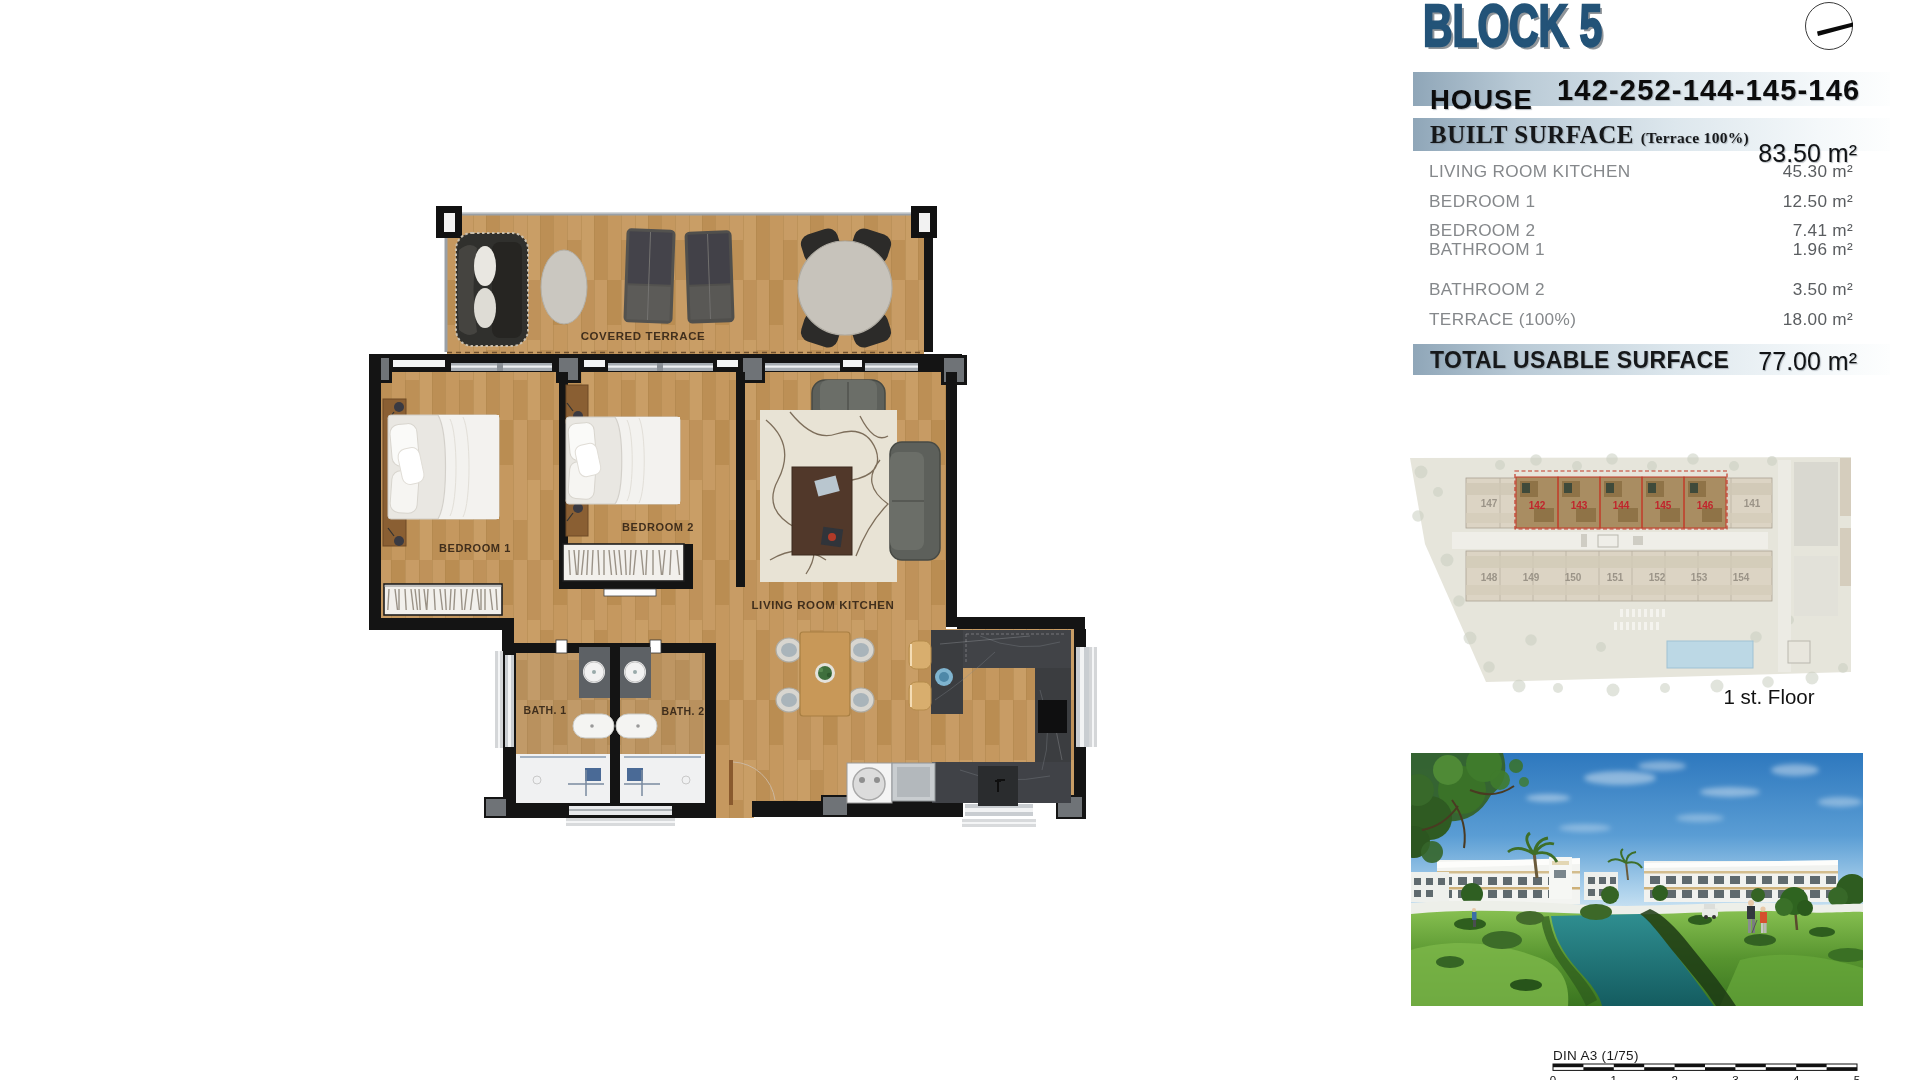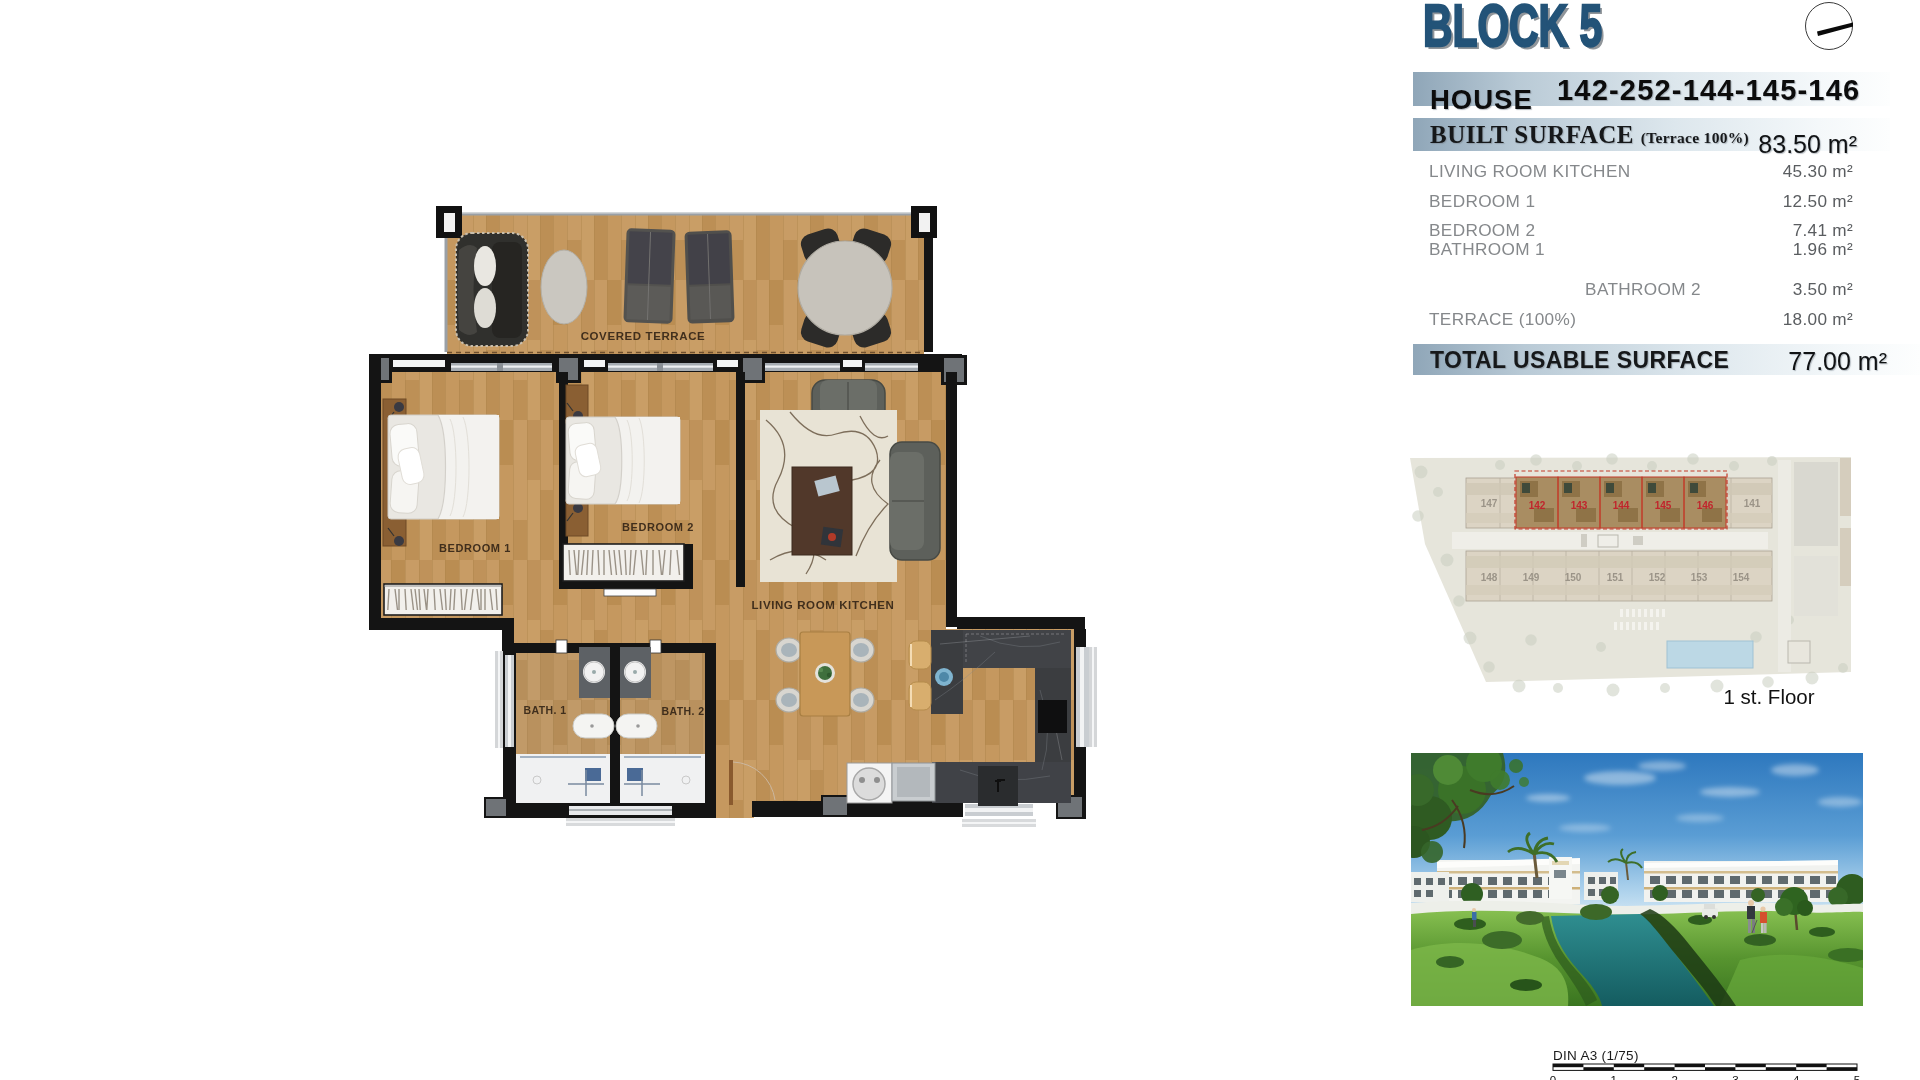--- a/index.html
+++ b/index.html
@@ -6,24 +6,24 @@
 body{width:1920px;height:1080px;position:relative;overflow:hidden;font-family:"Liberation Sans",sans-serif;}
 .abs{position:absolute;}
 #block5{left:1423px;top:-9px;font-size:60px;font-weight:bold;letter-spacing:0px;color:#235378;transform:scaleX(.68);transform-origin:0 0;text-shadow:4px 3px 0 #90959a;-webkit-text-stroke:2.4px #235378;white-space:nowrap;}
 .band{left:1413px;width:477px;background:linear-gradient(90deg,#8fa6b8 0%,#b9cad6 22%,#dde7ed 55%,#f4f8fa 85%,#fdfefe 100%);}
 #houseband{top:72px;height:34px;}
 #housetxt{left:17px;top:12px;font-size:27.5px;font-weight:bold;color:#0c0c0c;letter-spacing:1px;text-shadow:1px 1px 1px rgba(120,130,140,.55);white-space:nowrap;}
 #housenums{left:144px;top:2px;font-size:29px;font-weight:bold;color:#0c0c0c;letter-spacing:1.2px;text-shadow:1px 1px 1px rgba(120,130,140,.55);white-space:nowrap;}
 #builtband{top:118px;height:33px;}
 #builttxt{left:17px;top:3px;font-size:25px;font-weight:bold;color:#16181a;letter-spacing:.5px;text-shadow:1px 1px 1px rgba(120,130,140,.5);white-space:nowrap;font-family:Liberation Serif, serif;}
 #builtsub{font-size:15.5px;font-weight:bold;letter-spacing:.3px;}
-#builtval{right:33px;top:12px;font-size:25px;color:#101214;text-shadow:1px 1px 1px rgba(120,130,140,.5);}
+#builtval{right:33px;top:21px;font-size:25px;color:#101214;text-shadow:1px 1px 1px rgba(120,130,140,.5);}
 .rowlab{left:1429px;width:428px;height:29.6px;line-height:29.6px;font-size:17.2px;color:#85888b;letter-spacing:.35px;}
 .rowval{position:absolute;right:4px;color:#5a5d60;letter-spacing:.3px;}
-#totalband{top:344px;height:31px;padding-left:30px;}
+#totalband{top:344px;height:31px;}
 #totaltxt{left:17px;top:3px;font-size:23px;font-weight:bold;color:#16181a;letter-spacing:.4px;text-shadow:1px 1px 1px rgba(120,130,140,.5);}
 #totalval{right:33px;top:3px;font-size:25px;color:#101214;text-shadow:1px 1px 1px rgba(120,130,140,.5);}
 </style>
 </head>
 <body>
 
 <svg class="abs" style="left:0;top:0" width="1920" height="1080" viewBox="0 0 1920 1080">
 <defs>
 <pattern id="wood" width="54" height="140" patternUnits="userSpaceOnUse">
   <rect width="54" height="140" fill="#c2955d"></rect>
@@ -881,19 +881,19 @@
 
 <div id="builtband" class="abs band">
   <div id="builttxt" class="abs">BUILT SURFACE <span id="builtsub">(Terrace 100%)</span></div>
   <div id="builtval" class="abs">83.50 m²</div>
 </div>
 
 <div class="abs rowlab" style="top:157px;">LIVING ROOM KITCHEN<span class="rowval">45.30 m²</span></div>
 <div class="abs rowlab" style="top:186.6px;">BEDROOM 1<span class="rowval">12.50 m²</span></div>
 <div class="abs rowlab" style="top:216.2px;">BEDROOM 2<span class="rowval">7.41 m²</span></div>
 <div class="abs rowlab" style="top:235px;">BATHROOM 1<span class="rowval">1.96 m²</span></div>
-<div class="abs rowlab" style="top:275.4px;text-align:center;">BATHROOM 2<span class="rowval">3.50 m²</span></div>
+<div class="abs rowlab" style="top:275.4px;">BATHROOM 2<span class="rowval">3.50 m²</span></div>
 <div class="abs rowlab" style="top:305px;">TERRACE (100%)<span class="rowval">18.00 m²</span></div>
 
 <div id="totalband" class="abs band">
   <div id="totaltxt" class="abs">TOTAL USABLE SURFACE</div>
   <div id="totalval" class="abs">77.00 m²</div>
 </div>
 
 </body></html>

